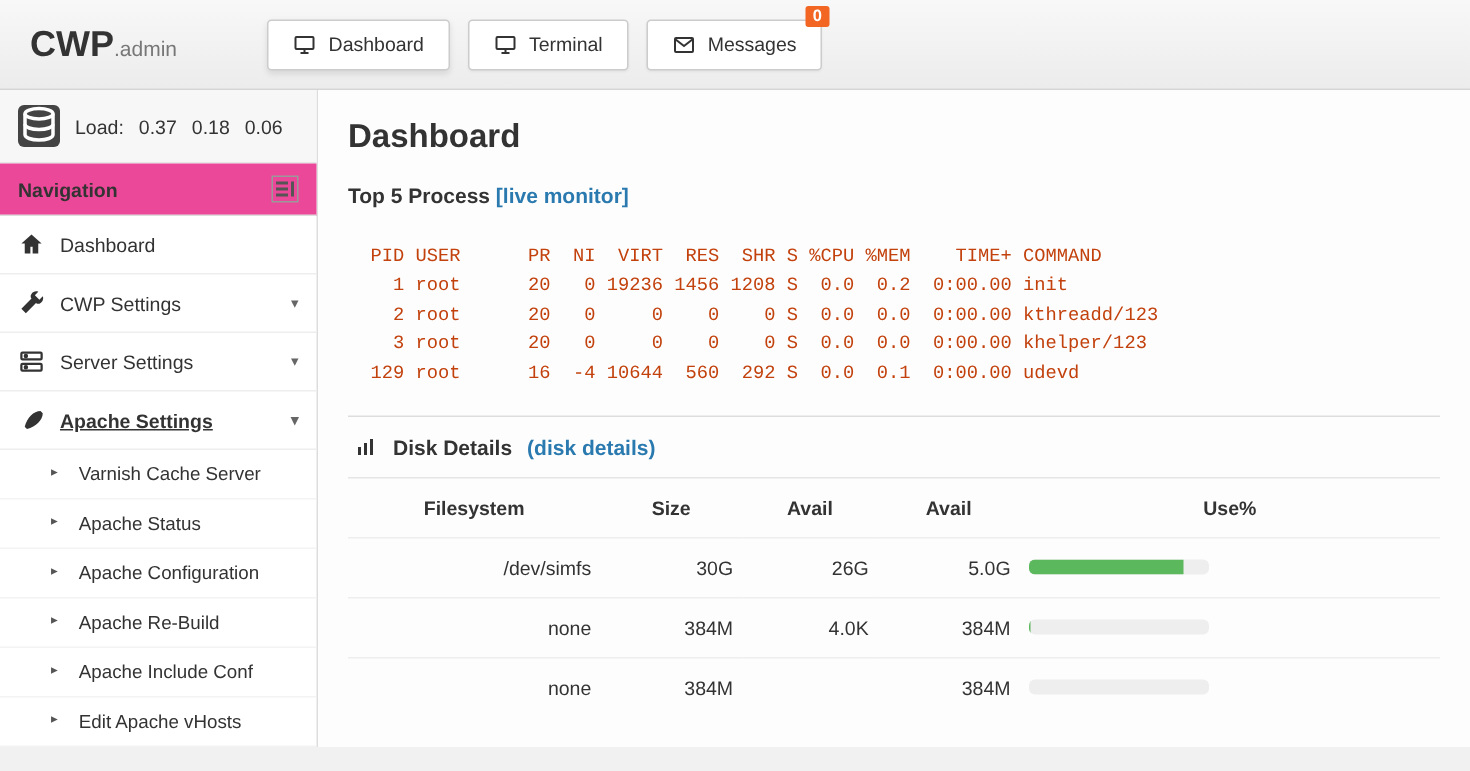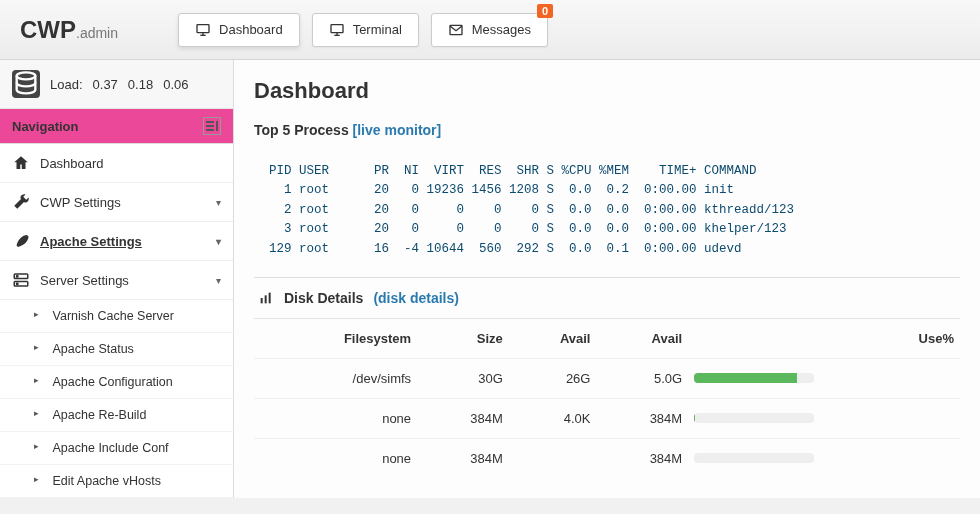--- a/index.html
+++ b/index.html
@@ -6,42 +6,42 @@
 body { font-family: "Helvetica Neue", Arial, sans-serif; font-size: 13px; color: #333; background: #f1f1f1; }
 .topbar { display: flex; align-items: center; height: 60px; background: linear-gradient(#f8f8f8, #ececec); border-bottom: 1px solid #d5d5d5; padding: 0 20px; }
 .logo { font-size: 24px; font-weight: 700; color: #333; margin-right: 60px; }
 .logo .sub { font-weight: 400; font-size: 14px; color: #777; }
 .topnav { display: flex; gap: 12px; }
 .topnav-btn { display: flex; align-items: center; gap: 8px; padding: 8px 16px; background: #fff; border: 1px solid #ccc; border-radius: 3px; cursor: pointer; font-size: 13px; position: relative; box-shadow: 0 1px 2px rgba(0,0,0,0.05); }
 .topnav-btn.active { box-shadow: 0 2px 4px rgba(0,0,0,0.1); }
 .icon { display: inline-flex; width: 16px; height: 16px; }
 .badge { position: absolute; top: -10px; right: -6px; background: #f26522; color: #fff; font-size: 11px; font-weight: bold; padding: 1px 5px; border-radius: 2px; }
 .layout { display: flex; }
-.sidebar { width: 234px; background: #fff; border-right: 1px solid #ddd; }
+.sidebar { width: 212px; background: #fff; border-right: 1px solid #ddd; }
 .loadbox { display: flex; align-items: center; gap: 10px; padding: 10px 12px; border-bottom: 1px solid #e5e5e5; background: #f7f7f7; }
 .loadbox .db-icon { width: 28px; height: 28px; background: #444; border-radius: 4px; display: flex; align-items: center; justify-content: center; }
 .nav-header { display: flex; justify-content: space-between; align-items: center; padding: 8px 12px; background: #ec4899; font-weight: 700; border-bottom: 1px solid #ddd; }
 .nav-toggle { width: 18px; height: 18px; border: 1px solid #999; display: flex; align-items: center; justify-content: center; cursor: pointer; }
 .nav-item { display: flex; align-items: center; gap: 10px; padding: 10px 12px; border-bottom: 1px solid #eee; cursor: pointer; position: relative; }
 .nav-item.expandable::after { content: "▾"; position: absolute; right: 12px; font-size: 10px; color: #666; }
 .nav-item .nicn { width: 18px; display: flex; justify-content: center; }
 .nav-item.active { font-weight: 600; }
 .nav-item.active span:last-child { text-decoration: underline; }
 .subnav-item { display: flex; gap: 10px; padding: 9px 12px 9px 34px; border-bottom: 1px solid #f3f3f3; cursor: pointer; font-size: 12.5px; }
 .subnav-item::before { content: "▸"; font-size: 9px; color: #555; margin-right: 4px; }
 .main { flex: 1; padding: 18px 20px; background: #fdfdfd; }
 .page-title { font-size: 22px; font-weight: 700; margin-bottom: 18px; }
 .proc-title { font-size: 14px; font-weight: 700; margin-bottom: 24px; }
 .proc-title .link { color: #2a7ab0; font-weight: 700; cursor: pointer; }
-pre.procs { font-family: "Courier New", monospace; font-size: 12.5px; line-height: 1.55; white-space: pre; color: #0c4a6e; margin-bottom: 18px; }
+pre.procs { font-family: "Courier New", monospace; font-size: 12.5px; line-height: 1.55; white-space: pre; color: #c2410c; margin-bottom: 18px; }
 .panel { border-top: 1px solid #ddd; margin-top: 8px; }
 .panel-hd { display: flex; gap: 10px; padding: 12px 4px; font-size: 14px; font-weight: 700; border-bottom: 1px solid #e5e5e5; }
 .panel-hd .link { color: #2a7ab0; font-weight: 700; cursor: pointer; }
 table.disk { width: 100%; border-collapse: collapse; }
-table.disk th { text-align: right; font-weight: 700; padding: 12px 6px; }
+table.disk th { text-align: center; font-weight: 700; padding: 12px 6px; }
 table.disk td { padding: 12px 6px; border-top: 1px solid #eee; text-align: right; }
 .bar { width: 120px; height: 10px; background: #eee; border-radius: 4px; overflow: hidden; }
 .bar-fill { height: 100%; background: #5cb85c; }
 svg { width: 100%; height: 100%; }
 </style>
 </head>
 <body>
 
 <div class="topbar">
   <div class="logo">
@@ -116,38 +116,38 @@
       <span>Dashboard</span>
     </div>
     <div class="nav-item expandable">
       <span class="nicn">
           <svg viewBox="0 0 24 24" fill="#333">
             <path d="M22 6l-3 3-4-4 3-3c-2-1-5 0-6 2-1 1-1 3 0 4L3 17l4 4 9-9c1 1 3 1 4 0 2-1 3-4 2-6z"></path>
           </svg>
         </span>
       <span>CWP Settings</span>
     </div>
-    <div class="nav-item expandable active">
-      <span class="nicn">
-          <svg viewBox="0 0 24 24" fill="#333">
-            <path d="M20 4c-6 0-12 6-14 14l2 2c8-2 14-8 14-14l-2-2z M6 18l10-10"></path>
-          </svg>
-        </span>
-      <span>Apache Settings</span>
-    </div>
     <div class="nav-item expandable">
       <span class="nicn">
           <svg viewBox="0 0 24 24" fill="none" stroke="#333" stroke-width="2">
             <rect x="3" y="4" width="18" height="6" rx="1"></rect>
             <rect x="3" y="14" width="18" height="6" rx="1"></rect>
             <circle cx="7" cy="7" r="1" fill="#333"></circle>
             <circle cx="7" cy="17" r="1" fill="#333"></circle>
           </svg>
         </span>
       <span>Server Settings</span>
+    </div>
+    <div class="nav-item expandable active">
+      <span class="nicn">
+          <svg viewBox="0 0 24 24" fill="#333">
+            <path d="M20 4c-6 0-12 6-14 14l2 2c8-2 14-8 14-14l-2-2z M6 18l10-10"></path>
+          </svg>
+        </span>
+      <span>Apache Settings</span>
     </div>
     <div class="subnav-item">
         <span>Varnish Cache Server</span>
       </div>
     <div class="subnav-item">
         <span>Apache Status</span>
       </div>
     <div class="subnav-item">
         <span>Apache Configuration</span>
       </div>

